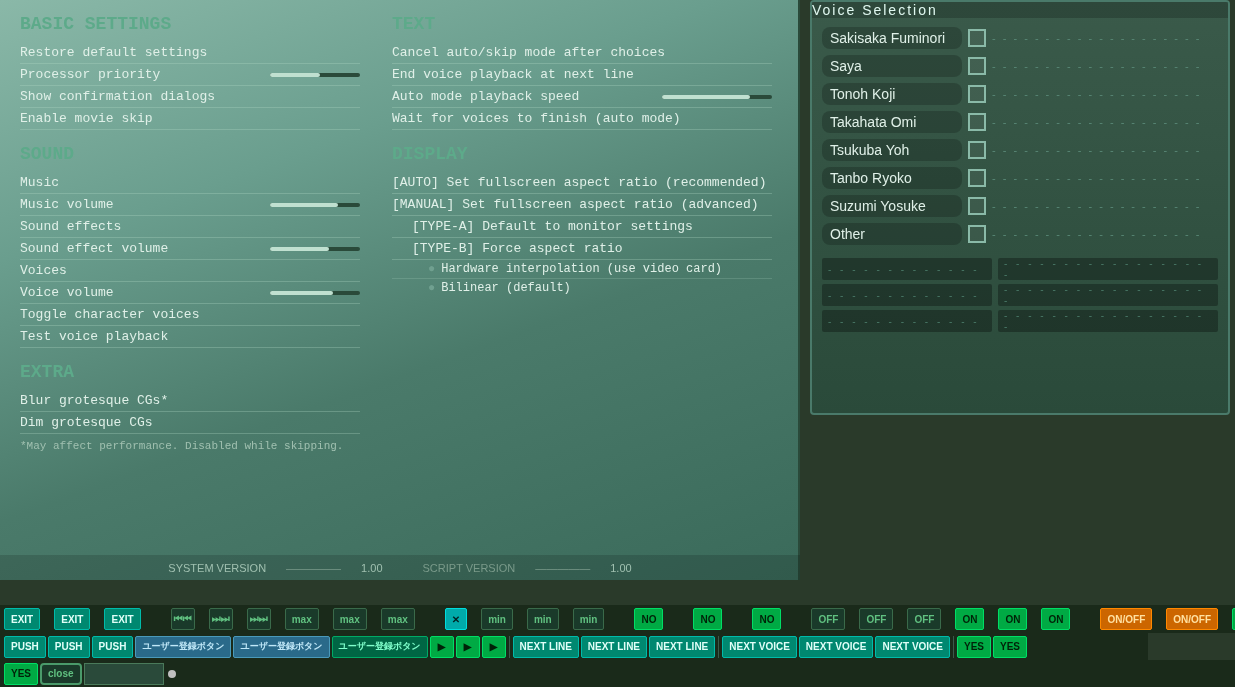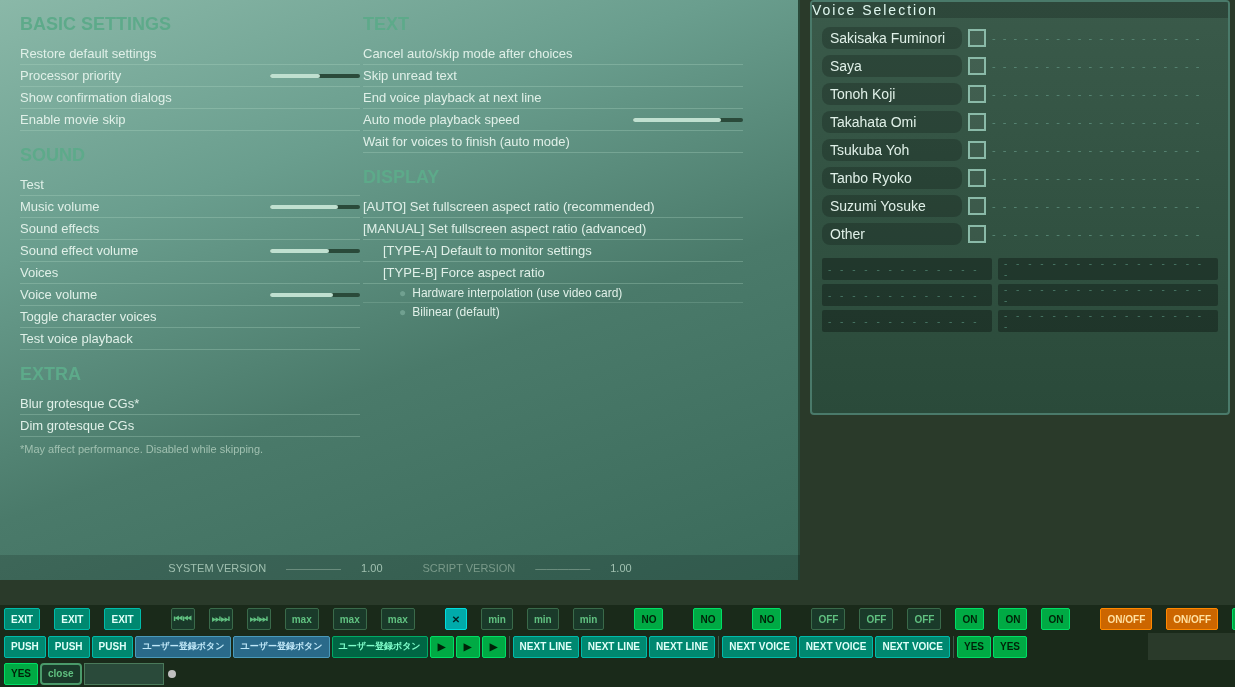--- a/index.html
+++ b/index.html
@@ -26,21 +26,22 @@
       font-weight: bold;
       color: #e8f4f0;
       letter-spacing: 12px;
       padding: 18px 30px 10px 30px;
       text-shadow: 1px 1px 3px rgba(0,0,0,0.4);
     }
 
     .config-columns {
       display: flex;
       padding: 0 20px;
-      gap: 3px;
+      gap: 32px;
+      font-family: Liberation Mono, monospace;
     }
 
     .col-left {
       width: 340px;
     }
 
     .col-right {
       width: 380px;
     }
 
@@ -354,21 +355,21 @@
       </div>
       <div class="setting-row">
         <span>Show confirmation dialogs</span>
       </div>
       <div class="setting-row">
         <span>Enable movie skip</span>
       </div>
 
       <div class="section-title">SOUND</div>
       <div class="setting-row">
-        <span>Test</span>
+        <span>Music</span>
       </div>
       <div class="setting-row">
         <span>Music volume</span>
         <div class="slider-track">
           <div class="slider-fill" style="width:75%"></div>
         </div>
       </div>
       <div class="setting-row">
         <span>Sound effects</span>
       </div>
@@ -402,23 +403,20 @@
         <span>Dim grotesque CGs</span>
       </div>
       <div style="padding: 6px 0 0 0; font-size: 11px; color: #a0c0b0;">*May affect performance. Disabled while skipping.</div>
     </div>
 
     <div class="col-right">
 
       <div class="section-title">TEXT</div>
       <div class="setting-row">
         <span>Cancel auto/skip mode after choices</span>
-      </div>
-      <div class="setting-row">
-        <span>Skip unread text</span>
       </div>
       <div class="setting-row">
         <span>End voice playback at next line</span>
       </div>
       <div class="setting-row">
         <span>Auto mode playback speed</span>
         <div class="slider-track" style="width:110px">
           <div class="slider-fill" style="width:80%"></div>
         </div>
       </div>

